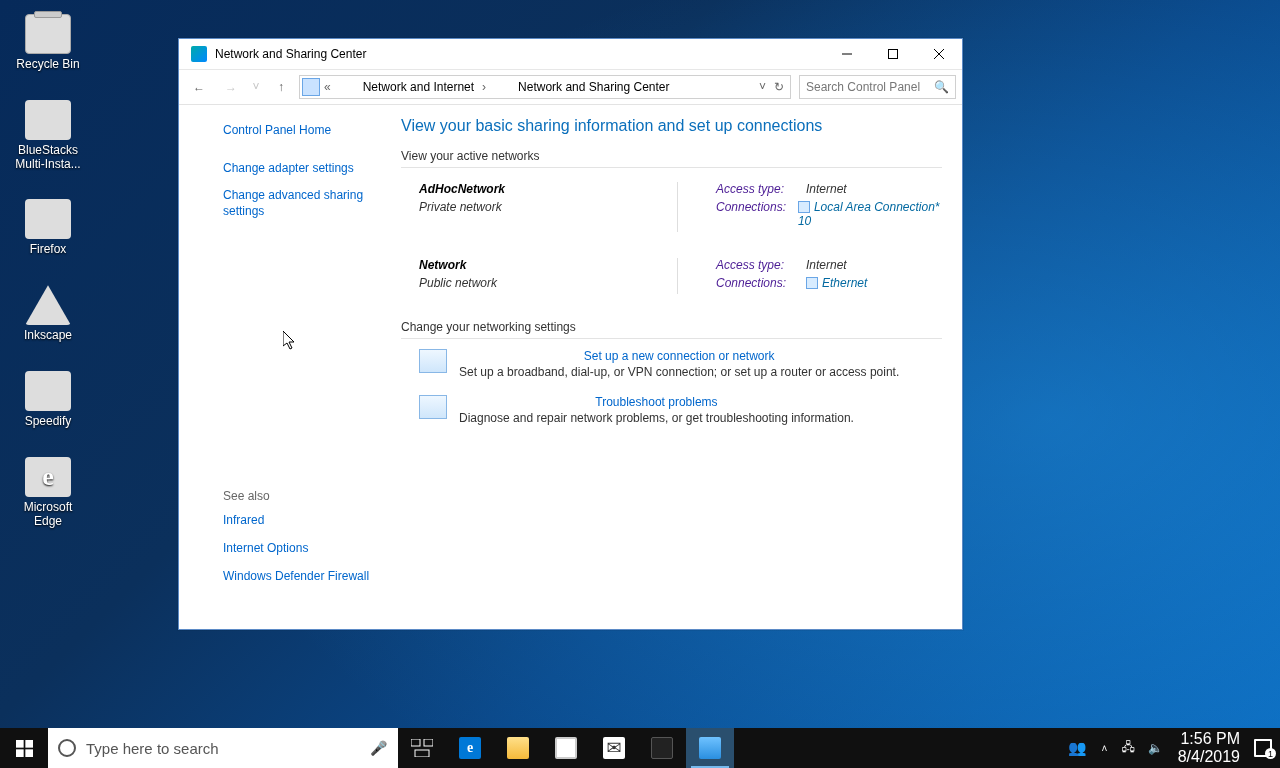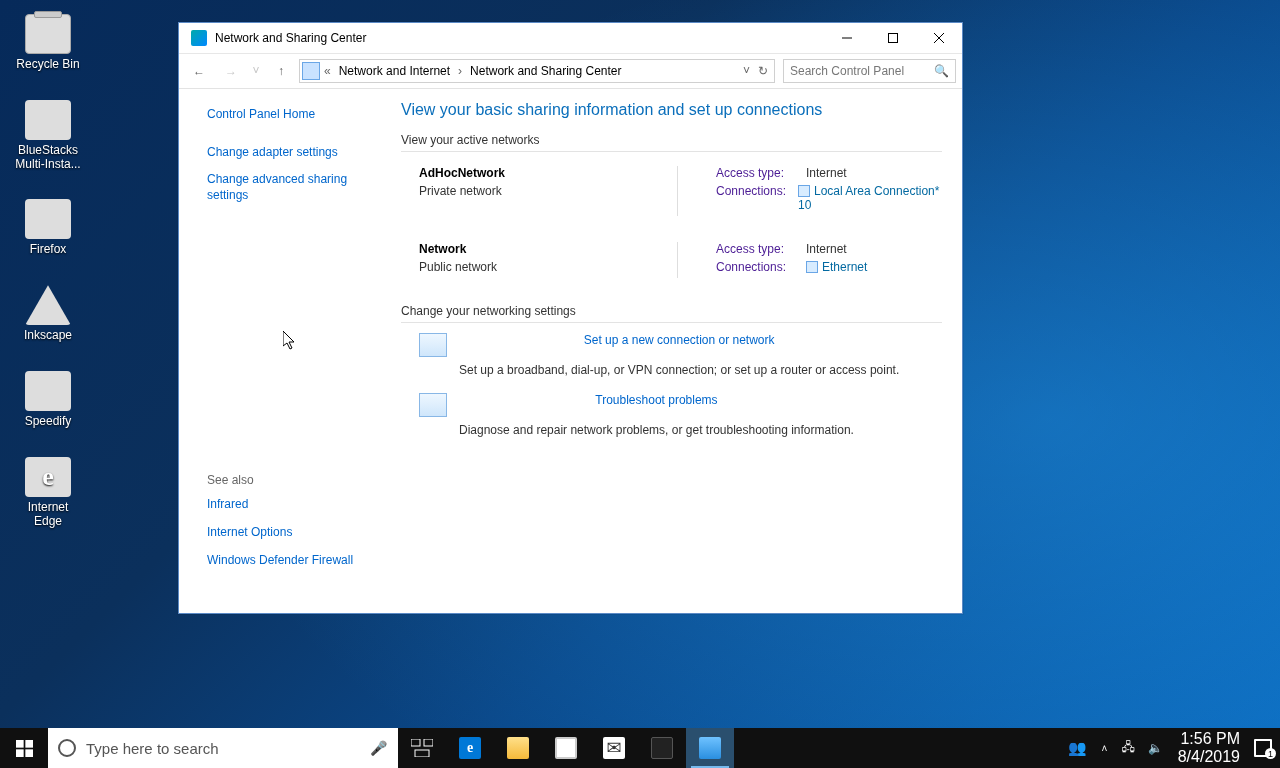--- a/index.html
+++ b/index.html
@@ -24,67 +24,67 @@
   .ic-ink { background:#222; clip-path: polygon(50% 0,100% 100%,0 100%); }
   .ic-spd { background:linear-gradient(135deg,#1da7ff,#0b7fe0); }
   .ic-edge { background:#0078d7; }
   .ic-edge::after{content:"e";position:absolute;inset:0;display:flex;align-items:center;justify-content:center;font:bold 26px Georgia;color:#fff;}
 
   
   .cursor { position:absolute; left:283px; top:331px; pointer-events:none; }
 
   
   .win {
-    position:absolute; left:178px; top:22px; width:785px; height:592px;
+    position:absolute; left:178px; top:38px; width:785px; height:592px;
     background:#fff; border:1px solid #5b8ac6; box-shadow:0 0 0 1px rgba(0,0,0,.05);
   }
   .titlebar { height:30px; display:flex; align-items:center; background:#fff; }
   .title-ic { width:16px;height:16px;margin:0 8px 0 12px;background:linear-gradient(135deg,#0aa,#08f);border-radius:2px; }
   .title-txt{ font-size:12px; color:#000; }
   .winbtns{ margin-left:auto; display:flex; }
   .wb{ width:46px;height:30px;display:flex;align-items:center;justify-content:center;font-size:13px;color:#000; }
 
   .navrow{ height:36px;border-top:1px solid #e7e7e7;border-bottom:1px solid #e3e3e3;
     display:flex;align-items:center;padding:0 6px; gap:4px; font-size:12px; }
   .navbtn{ width:28px;height:28px;display:flex;align-items:center;justify-content:center;color:#606060;border-radius:2px;}
   .navbtn.disabled{ color:#c6c6c6; }
   .addrbar{ flex:1; display:flex; align-items:center; border:1px solid #d0d0d0; height:24px; padding:0 2px; gap:2px; }
   .addr-ic{width:18px;height:18px;background:#c9e2ff;border:1px solid #6aa6e6;}
-  .bc{ padding:0 4px; color:#000; }
+  .bc{ padding:0 4px; color:#000;margin-left:24px; }
   .chev{ color:#666; padding:0 2px; }
   .addr-end{margin-left:auto;display:flex;align-items:center;gap:8px;padding-right:4px;color:#666;}
-  .searchbox{ width:173px;height:24px;border:1px solid #d0d0d0;display:flex;align-items:center;padding:0 6px;margin-left:4px;color:#777;}
+  .searchbox{ width:157px;height:24px;border:1px solid #d0d0d0;display:flex;align-items:center;padding:0 6px;margin-left:4px;color:#777;}
   .searchbox .ph{flex:1;font-size:12px;}
   .mag{font-size:12px;color:#555;}
 
   .body{ display:flex; height:calc(100% - 66px); }
-  .side{ width:206px; padding:18px 14px 12px 28px; font-size:12px; }
+  .side{ width:206px; padding:18px 14px 12px 44px; font-size:12px; }
   .side a{ display:block; color:#0066cc; text-decoration:none; margin-bottom:12px; line-height:1.3; }
   .side a.home{ margin-bottom:22px; }
   .side .seealso-hdr{ color:#666; margin-top:270px; margin-bottom:10px; }
   .main{ flex:1; padding:12px 20px 0 16px; font-size:12px; color:#333; }
   .main h1{ font-size:16px; font-weight:400; color:#0b6fbb; margin-bottom:14px; }
   .sec-hdr{ color:#333; margin:6px 0 4px; }
   .hr{ height:1px;background:#e3e3e3;margin-bottom:14px; }
-  .netblock{ display:flex; position:relative; margin-bottom:26px; }
+  .netblock{ display:flex; position:relative; margin-bottom:26px;font-style:italic; }
   .netblock .left{ width:276px; padding-left:18px; }
   .netblock .left .nn{ font-weight:700; color:#000; }
   .netblock .left .nt{ margin-top:4px; color:#333; }
   .netblock .right{ flex:1; border-left:1px solid #dedede; padding-left:10px; }
   .kv{ display:flex; margin-bottom:4px; }
   .kv .k{ width:90px; color:#4c1d95;margin-left:28px; }
   .kv .v{ color:#333; }
   .kv .v a{ color:#0369a1; text-decoration:none; }
   .connic{ display:inline-block; width:12px;height:12px;border:1px solid #6aa6e6;background:#d8ecff;margin-right:4px;vertical-align:-2px; }
   .sec-hdr2{ margin-top:18px; }
   .hr2{ height:1px;background:#e3e3e3;margin:4px 0 10px; }
   .act{ display:flex; gap:12px; margin-bottom:16px; padding-left:18px;text-align:center; }
   .act .aicon{ width:28px;height:24px;border:1px solid #88b7e6;background:linear-gradient(#eef7ff,#cfe6fb); flex:0 0 28px; }
   .act a{ color:#0066cc; text-decoration:none; }
-  .act .desc{ color:#333; margin-top:16px; }
+  .act .desc{ color:#333; margin-top:2px; }
 
   
   .taskbar{ position:absolute; left:0; bottom:0; width:100%; height:40px; background:#101010; color:#fff;
     display:flex; align-items:stretch; }
   .start{ width:48px; display:flex; align-items:center; justify-content:center; }
   .start svg{ width:17px;height:17px; fill:#fff; }
   .search{ flex:0 0 350px; background:#fff; color:#555; display:flex; align-items:center; padding:0 10px; gap:10px; font-size:15px; }
   .search .ci{ width:18px;height:18px;border:2px solid #555;border-radius:50%; }
   .search .mic{ margin-left:auto; font-size:14px;color:#333; }
   .tbtns{ display:flex; }
@@ -127,21 +127,21 @@
   <div class="di">
       <div class="ic ic-ink"></div>
       <div class="lbl">Inkscape</div>
     </div>
   <div class="di">
       <div class="ic ic-spd"></div>
       <div class="lbl">Speedify</div>
     </div>
   <div class="di">
       <div class="ic ic-edge"></div>
-      <div class="lbl">Internet Edge</div>
+      <div class="lbl">Microsoft Edge</div>
     </div>
 </div>
 
 <div class="win">
   <div class="titlebar">
     <div class="title-ic"></div>
     <div class="title-txt">Network and Sharing Center</div>
     <div class="winbtns">
       <div class="wb">
           <svg width="10" height="10" viewBox="0 0 10 10">

